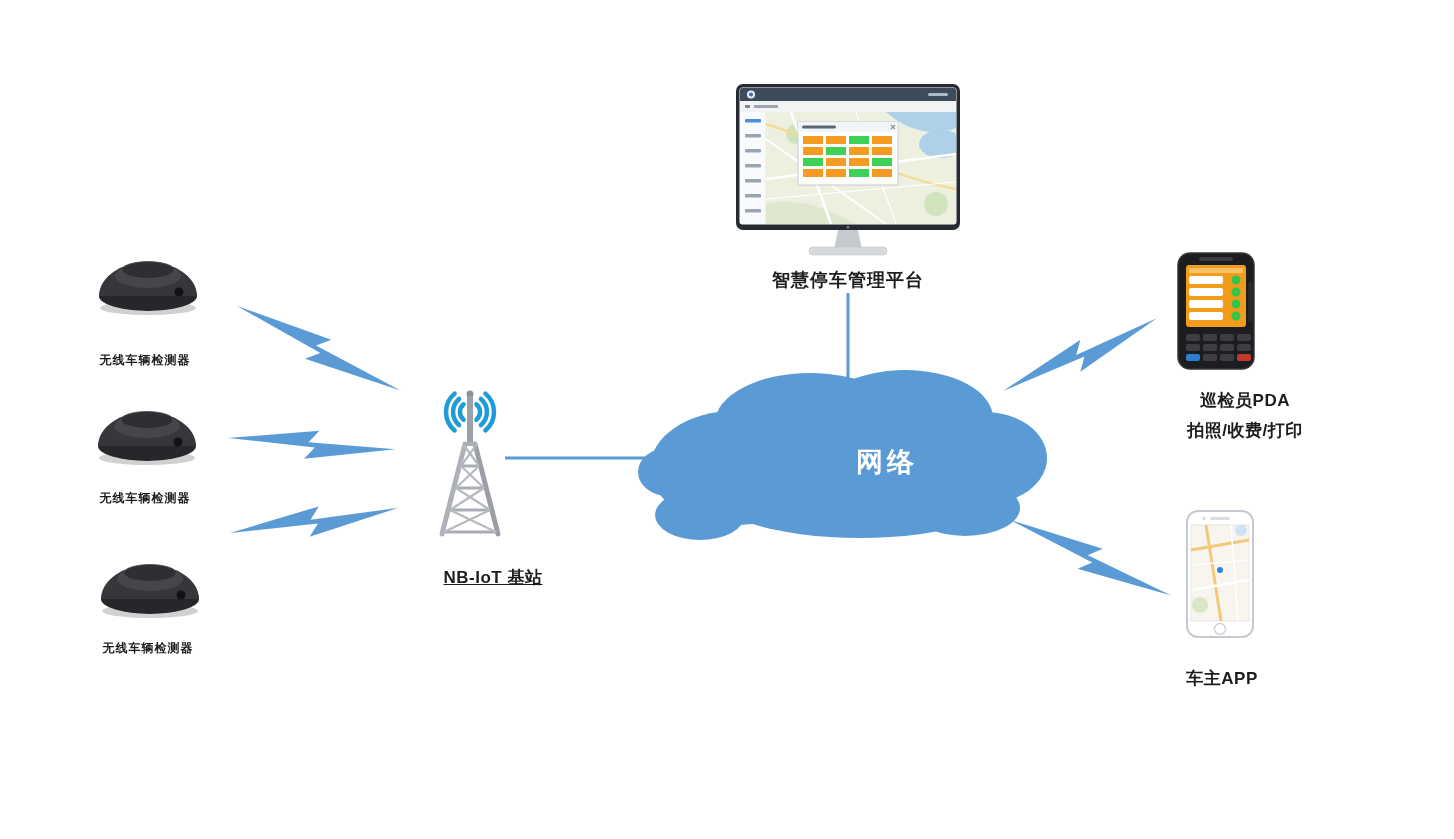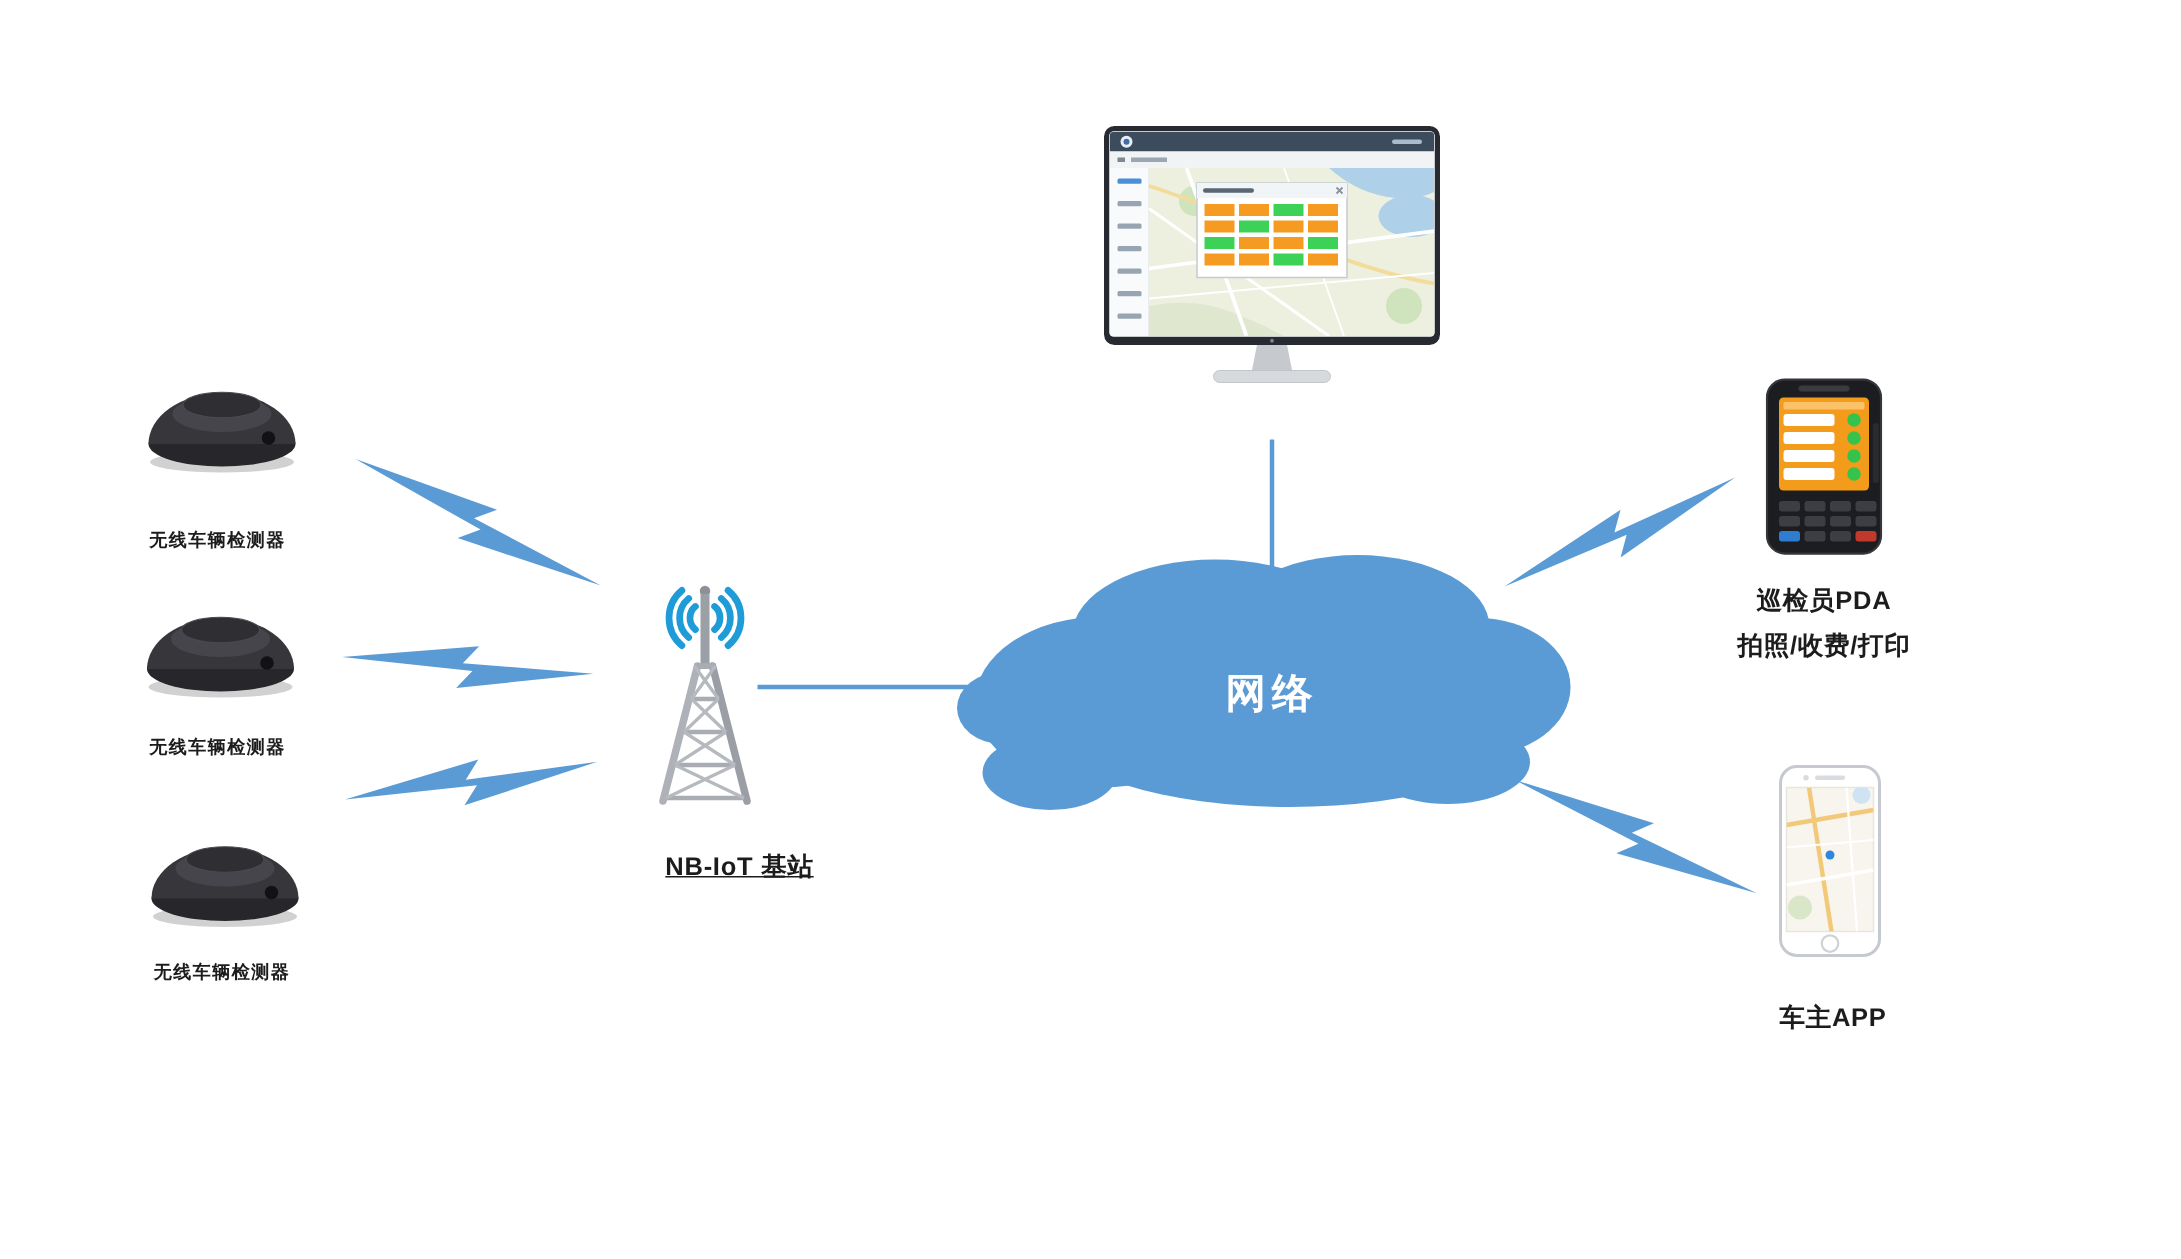--- a/index.html
+++ b/index.html
@@ -8,21 +8,21 @@
     position:relative;width:1454px;height:839px;overflow:hidden;background:#ffffff;
     font-family:"Liberation Sans","DejaVu Sans",sans-serif;
   }
   .wires{position:absolute;left:0;top:0;}
   .node{position:absolute;}
   .lbl{position:absolute;color:#1c1c1c;font-weight:600;text-align:center;}
   .sensor-lbl{width:180px;font-size:12px;letter-spacing:1px;}
   .station-lbl{width:200px;font-size:17px;letter-spacing:.5px;text-decoration:underline;}
   .platform-lbl{width:260px;font-size:18px;letter-spacing:1px;}
   .dev-lbl{width:230px;font-size:17px;line-height:30px;letter-spacing:.5px;}
-  .cloud-lbl{position:absolute;width:140px;text-align:center;color:#ffffff;
+  .cloud-lbl{position:absolute;width:140px;text-align:right;color:#ffffff;
     font-size:27px;font-weight:700;letter-spacing:4px;}
 </style>
 </head>
 <body>
 
 <div class="canvas">
 
   <svg class="wires" width="1454" height="839" viewBox="0 0 1454 839">
 
     <line x1="505" y1="458" x2="668" y2="458" stroke="#5b9bd5" stroke-width="3"></line>
@@ -249,24 +249,25 @@
       <circle cx="34" cy="119" r="5.5" fill="#ffffff" stroke="#cfd3d8" stroke-width="1.5"></circle>
     </svg>
   </div>
 
   <div class="lbl sensor-lbl" style="left:55px;top:352px;">无线车辆检测器</div>
   <div class="lbl sensor-lbl" style="left:55px;top:490px;">无线车辆检测器</div>
   <div class="lbl sensor-lbl" style="left:58px;top:640px;">无线车辆检测器</div>
 
   <div class="lbl station-lbl" style="left:393px;top:566px;">NB-IoT 基站</div>
 
+  <div class="lbl platform-lbl" style="left:718px;top:268px;">智慧停车管理平台</div>
 
   <div class="cloud-lbl" style="left:778px;top:444px;">网络</div>
 
-  <div class="lbl dev-lbl" style="left:1101px;top:386px;">
+  <div class="lbl dev-lbl" style="left:1130px;top:386px;">
     <div>巡检员PDA</div>
     <div>拍照/收费/打印</div>
   </div>
 
   <div class="lbl dev-lbl" style="left:1107px;top:652px;margin-top:12px;">
     <div>车主APP</div>
   </div>
 
 </div>
 

